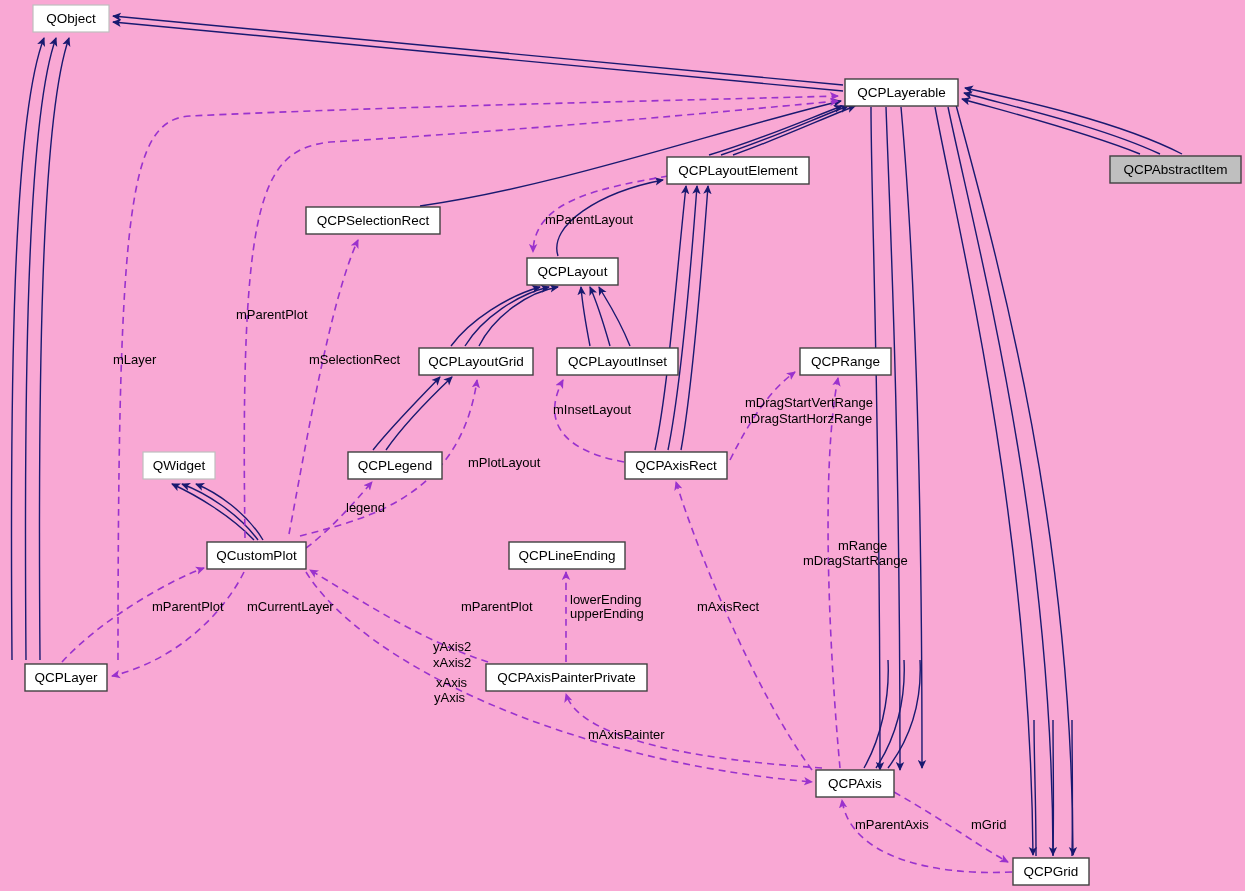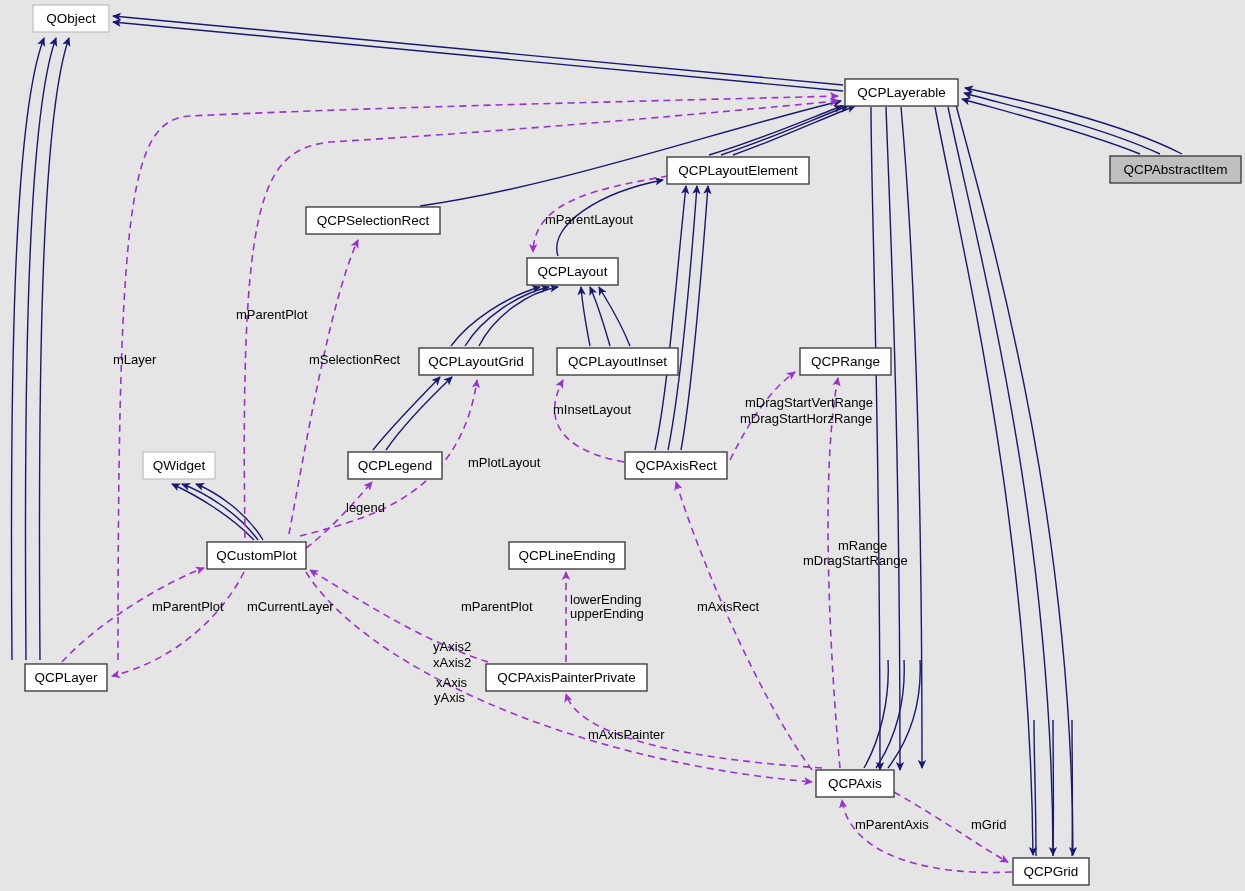--- a/index.html
+++ b/index.html
@@ -7,21 +7,21 @@
     padding: 0;
     background: #ffffff;
   }
   body {
     font-family: "Liberation Sans", sans-serif;
   }
   #diagram-root {
     position: relative;
     width: 1245px;
     height: 891px;
-    background: #e5e5e5;
+    background: #f9a8d4;
     overflow: hidden;
   }
   svg#graph {
     position: absolute;
     left: 0;
     top: 0;
     width: 1245px;
     height: 891px;
   }
   .edge-inherit {

